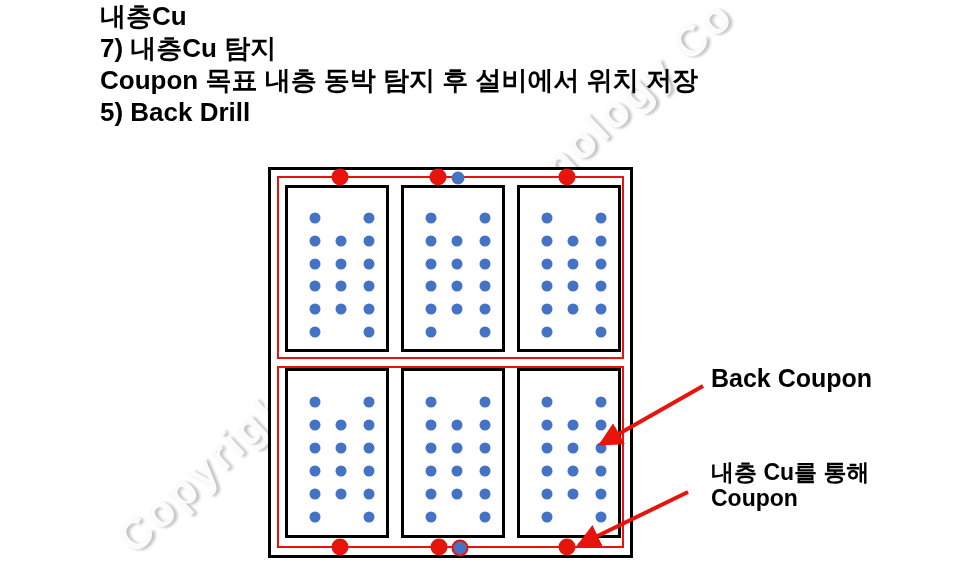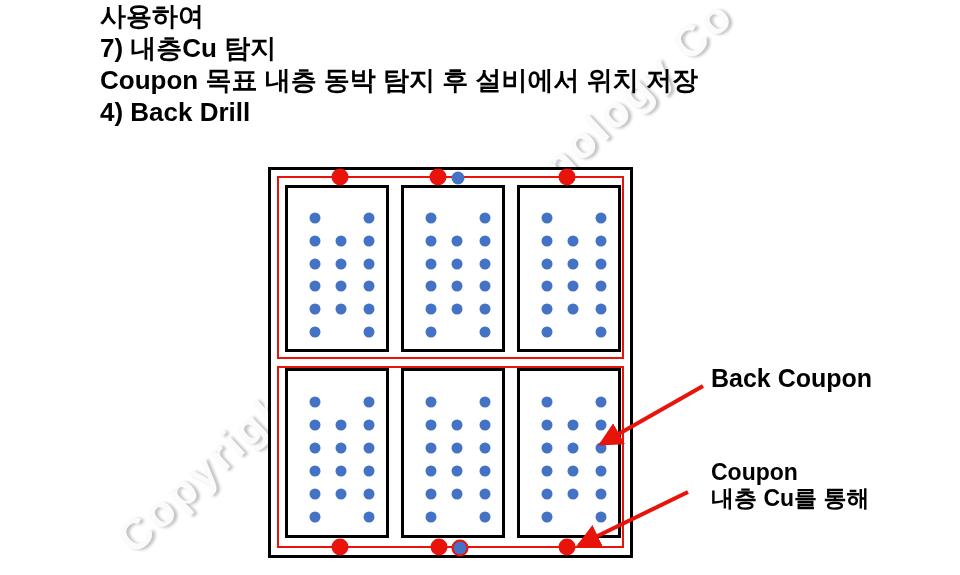--- a/index.html
+++ b/index.html
@@ -42,24 +42,24 @@
   #back-drill-label{left:711px;top:364px;font-size:25px;}
   #coupon-label{left:711px;top:459px;font-size:23px;line-height:26px;}
 </style>
 </head>
 <body>
 
 <div id="wm-bl" class="wm">Copyright</div>
 <div id="wm-tr" class="wm">nology Co</div>
 
 <div id="instructions">
-  <div>사용하여</div>
+  <div>내층Cu</div>
   <div>7) 내층Cu 탐지</div>
   <div>Coupon 목표 내층 동박 탐지 후 설비에서 위치 저장</div>
-  <div>4) Back Drill</div>
+  <div>5) Back Drill</div>
 </div>
 
 <div id="diagram">
     <div class="red-rect" style="left: 6px; top: 6px; width: 347px; height: 183px; border-color: rgb(232, 19, 10);"></div>
     <div class="red-rect" style="left: 6px; top: 196px; width: 347px; height: 182px; border-color: rgb(232, 19, 10);"></div>
     <div class="coupon-panel" style="left: 14px; top: 15px; width: 104px; height: 167px; border-color: rgb(0, 0, 0);">
       <div class="via-dot" style="left: 27px; top: 30.1px; width: 11px; height: 11px; background: rgb(68, 114, 196);"></div>
       <div class="via-dot" style="left: 81.1px; top: 30.1px; width: 11px; height: 11px; background: rgb(68, 114, 196);"></div>
       <div class="via-dot" style="left: 27px; top: 52.8px; width: 11px; height: 11px; background: rgb(68, 114, 196);"></div>
       <div class="via-dot" style="left: 53px; top: 52.8px; width: 11px; height: 11px; background: rgb(68, 114, 196);"></div>
@@ -181,15 +181,15 @@
     <marker id="arrowhead" markerWidth="8" markerHeight="8" refX="5.2" refY="3" orient="auto">
       <path d="M0,0 L6,3 L0,6 z" fill="#e8130a"></path>
     </marker>
   </defs>
 <line x1="703" y1="386" x2="601" y2="444" stroke="#e8130a" stroke-width="4" marker-end="url(#arrowhead)"></line>
     <line x1="688" y1="492" x2="579" y2="545" stroke="#e8130a" stroke-width="4" marker-end="url(#arrowhead)"></line>
   </svg>
 
 <div id="back-drill-label" class="callout">Back Coupon</div>
 <div id="coupon-label" class="callout">
+  <div>내층 Cu를 통해</div>
   <div>Coupon</div>
-  <div>내층 Cu를 통해</div>
 </div>
 
 </body></html>

